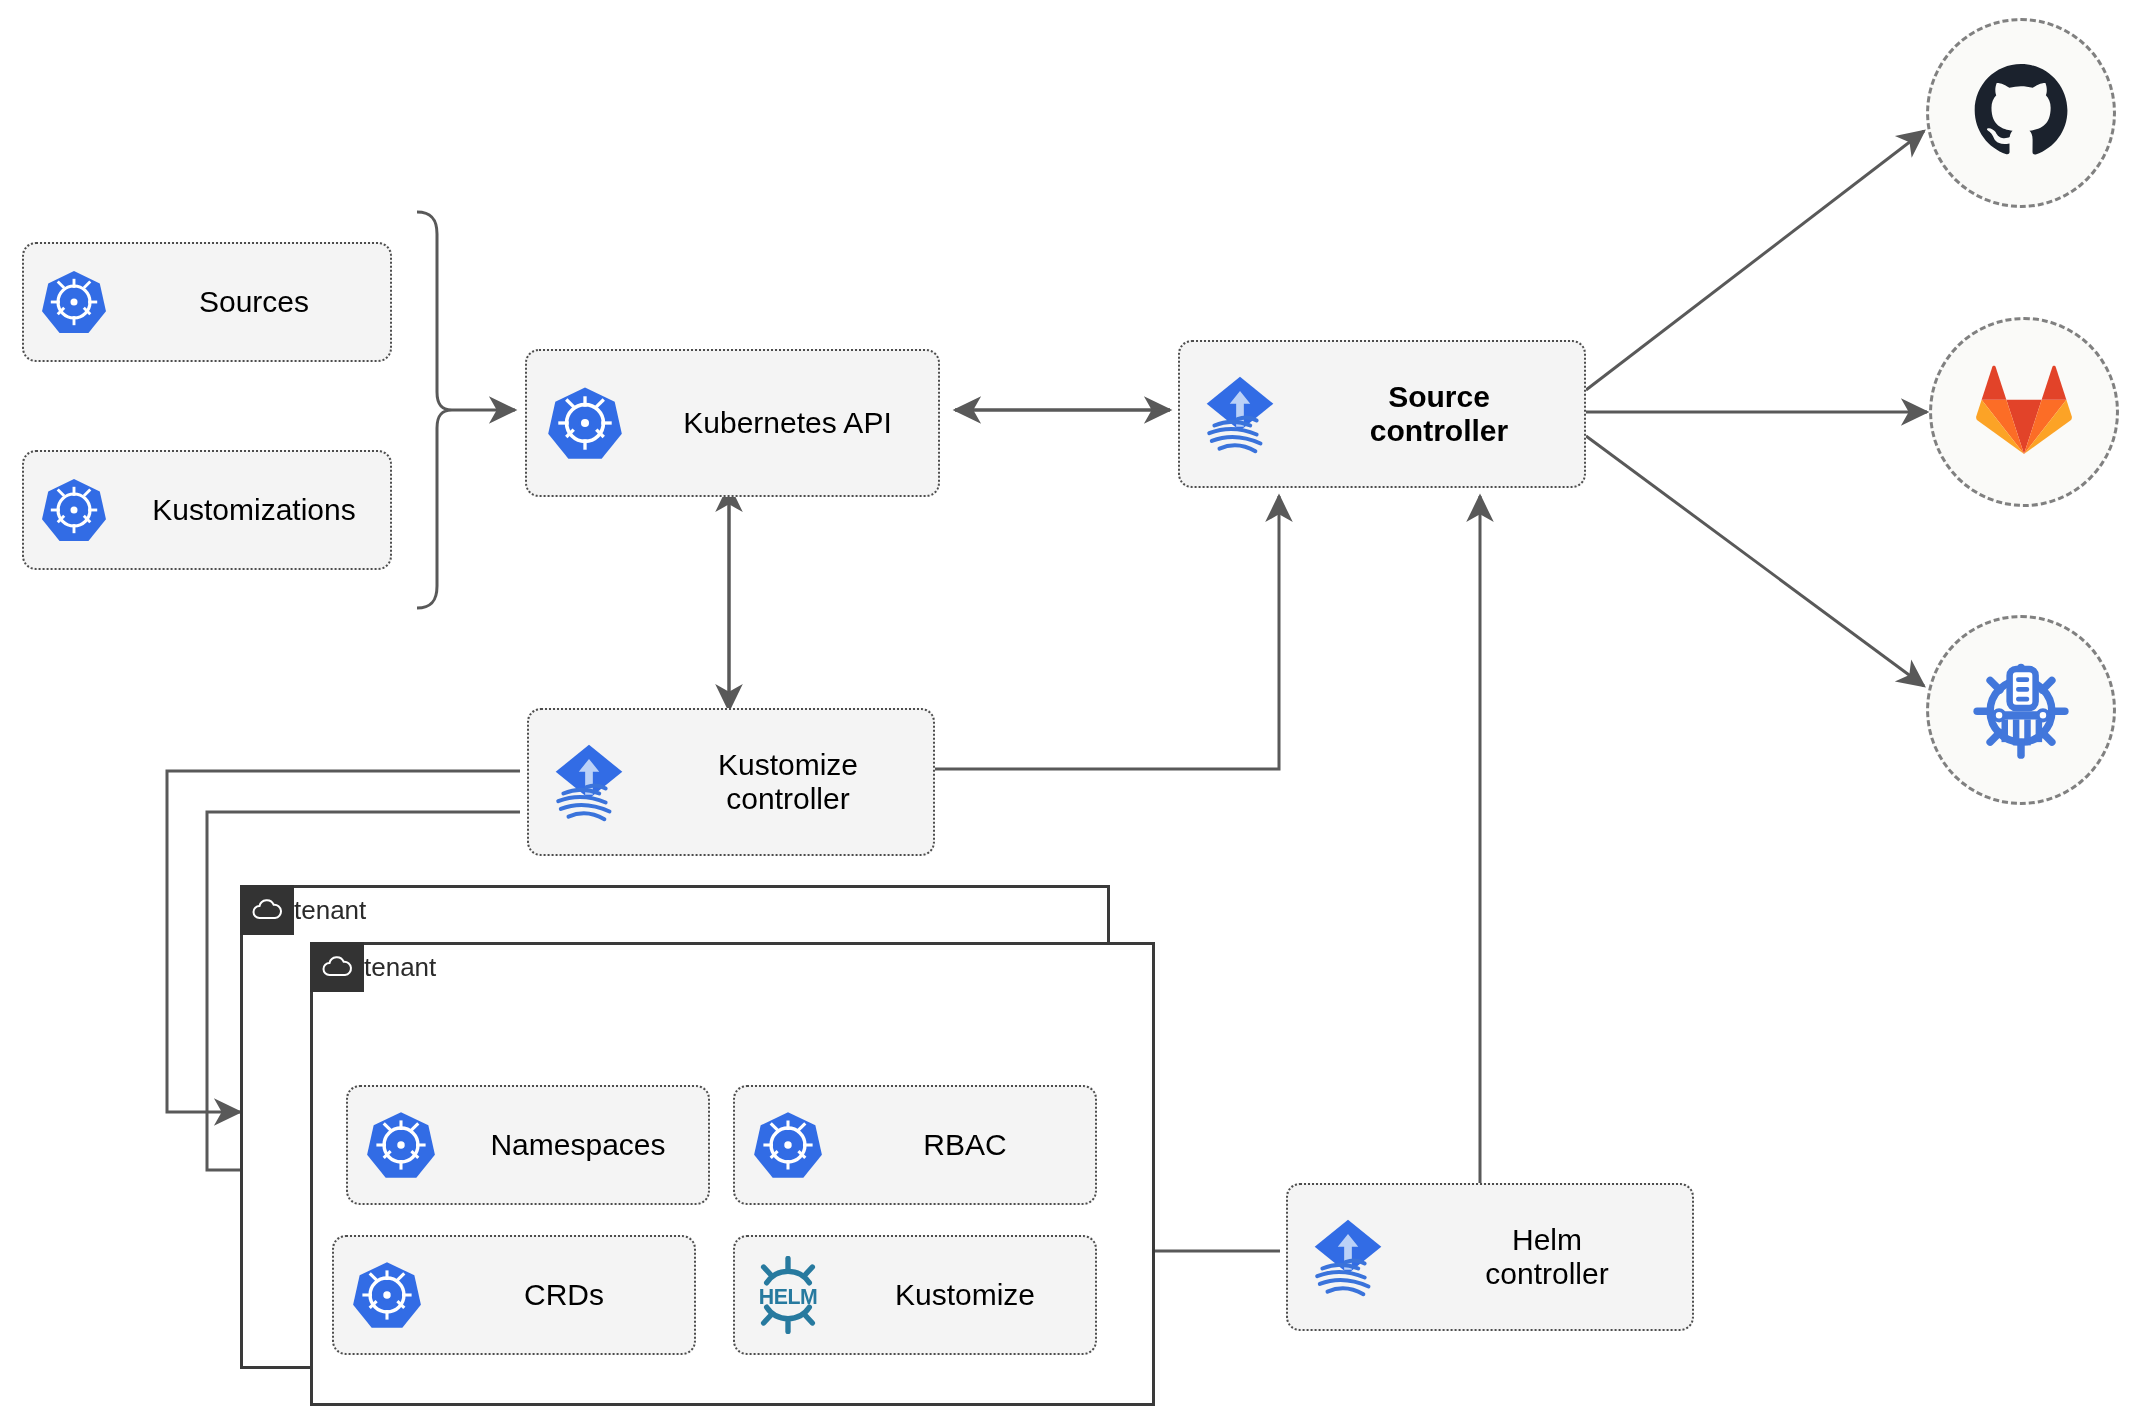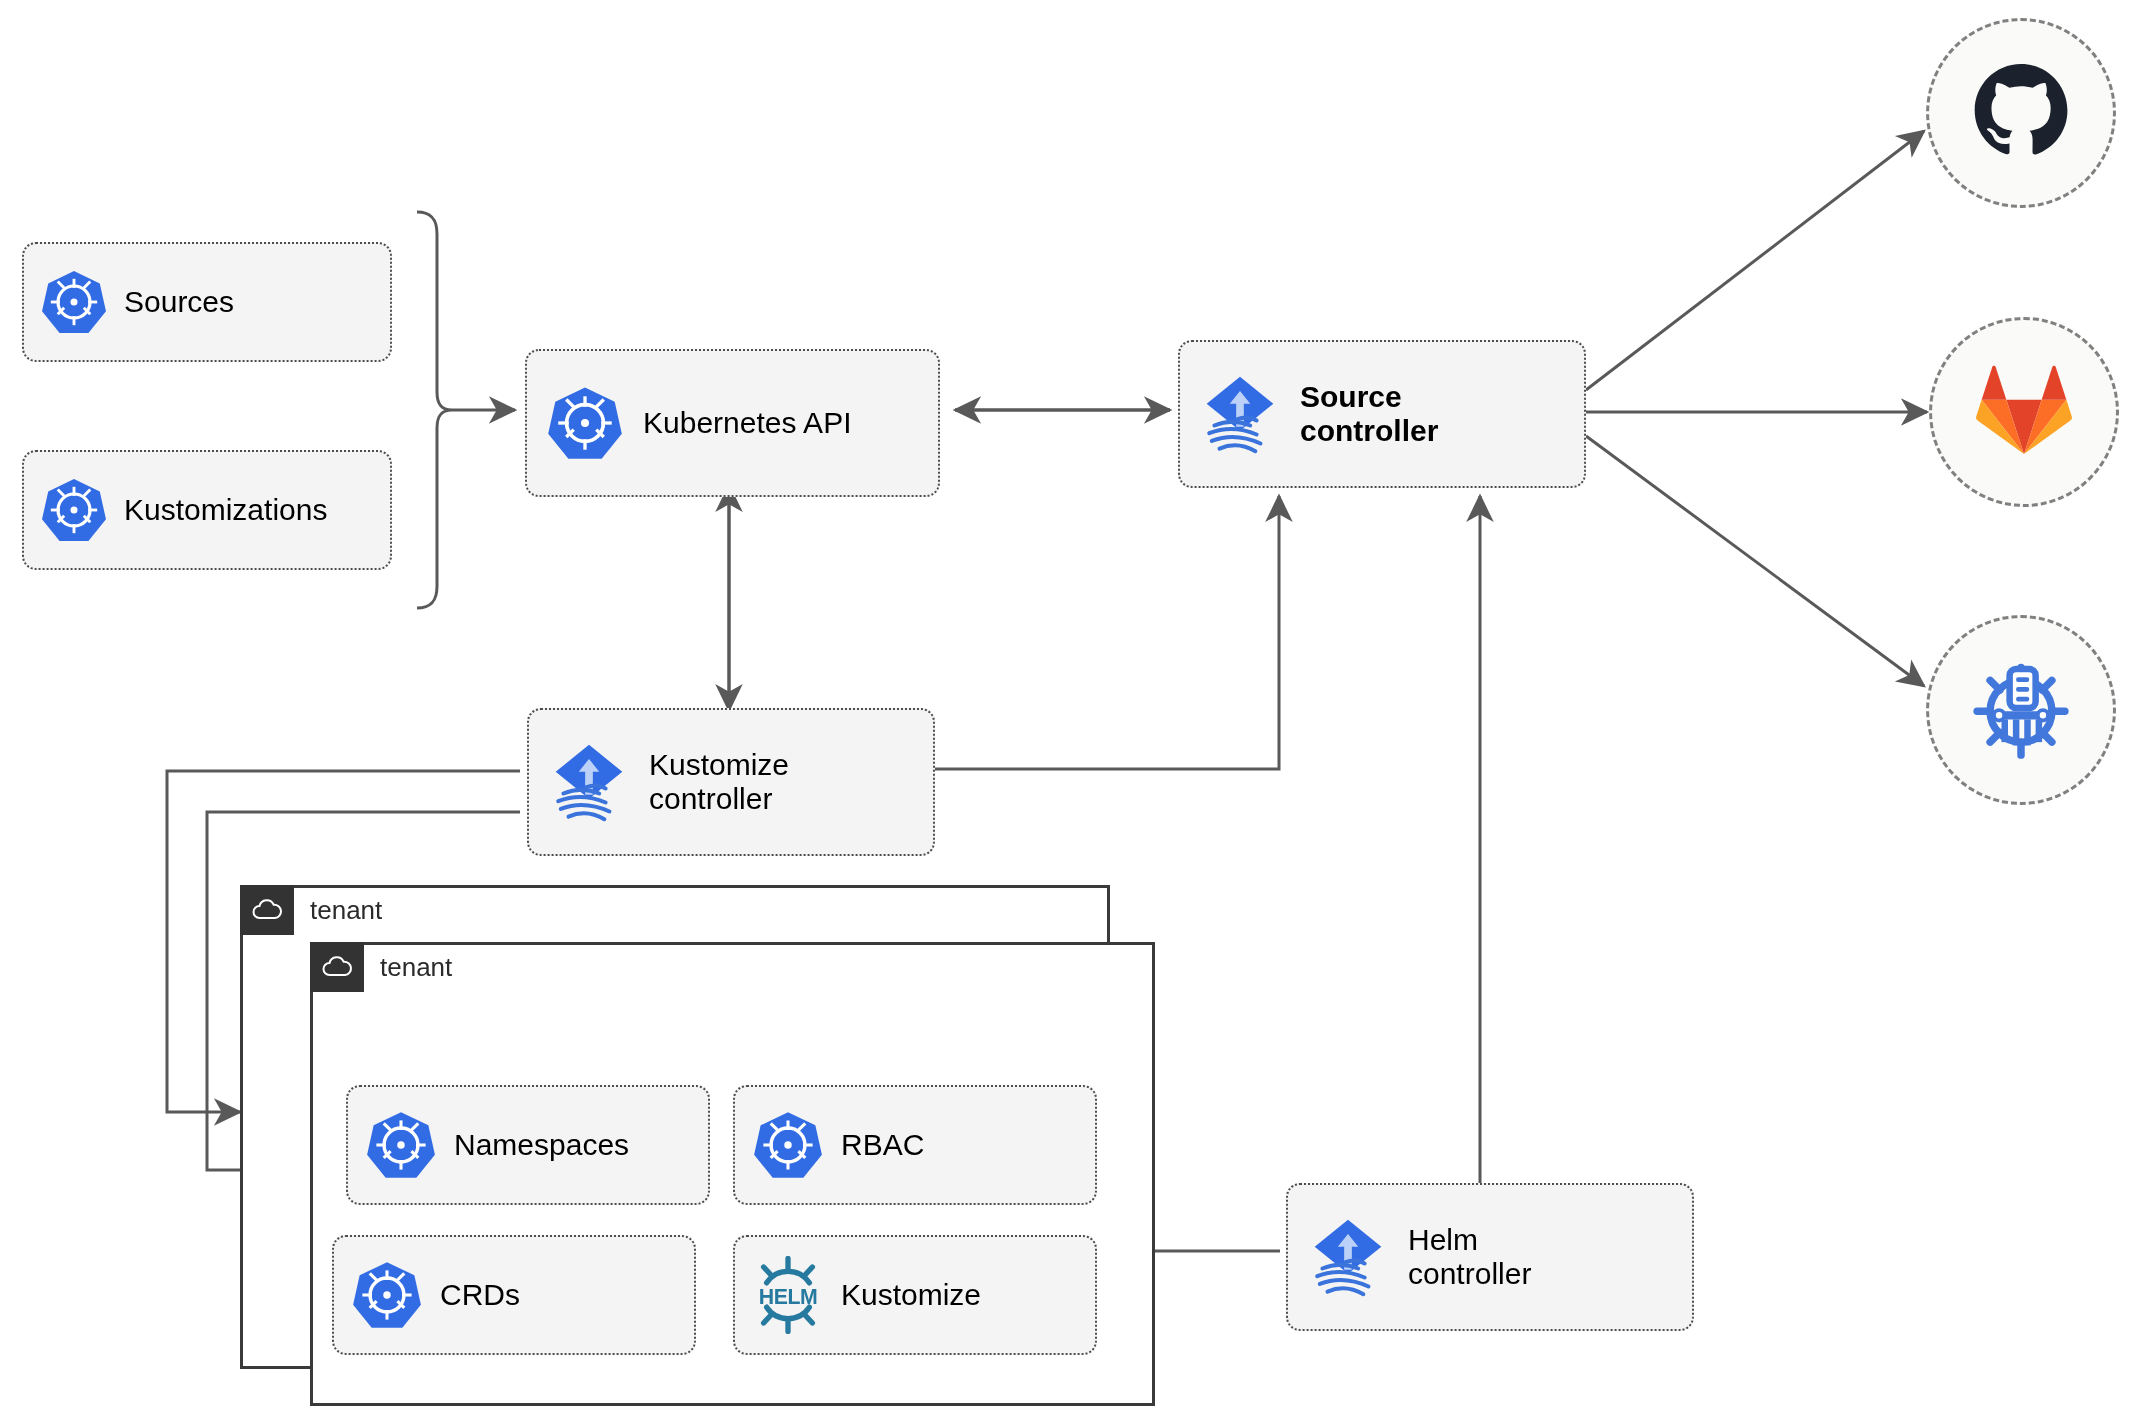--- a/index.html
+++ b/index.html
@@ -12,21 +12,21 @@
     background:#f4f4f4;
     border:2.5px dotted #4d4d4d;
     border-radius:14px;
     display:flex;align-items:center;
     box-sizing:border-box;
   }
   .node .lbl{
     color:#000;
     font-size:30px;
     line-height:1.12;
-    text-align:left;
+    text-align:center;
     flex:1;
     white-space:pre-line;
     padding-right:6px;
   }
   .node .ico{flex:0 0 auto;display:flex;align-items:center;justify-content:center;}
 
   
   .circ{
     position:absolute;
     border:3px dashed #808080;
@@ -47,21 +47,21 @@
     position:absolute;
     left:-3px;top:-3px;
     height:50px;
     display:flex;align-items:center;
   }
   .tenant .tab .cloudbox{
     width:54px;height:50px;background:#333333;
     display:flex;align-items:center;justify-content:center;
   }
   .tenant .tab .tname{
-    color:#2b2b2b;font-size:26px;padding-left:16px;white-space:nowrap;
+    color:#2b2b2b;font-size:26px;white-space:nowrap;
   }
 
   svg.overlay{position:absolute;left:0;top:0;width:2144px;height:1407px;pointer-events:none;}
 </style>
 </head>
 <body>
 
 <div id="stage">
 
   <svg class="overlay" viewBox="0 0 2144 1407">

